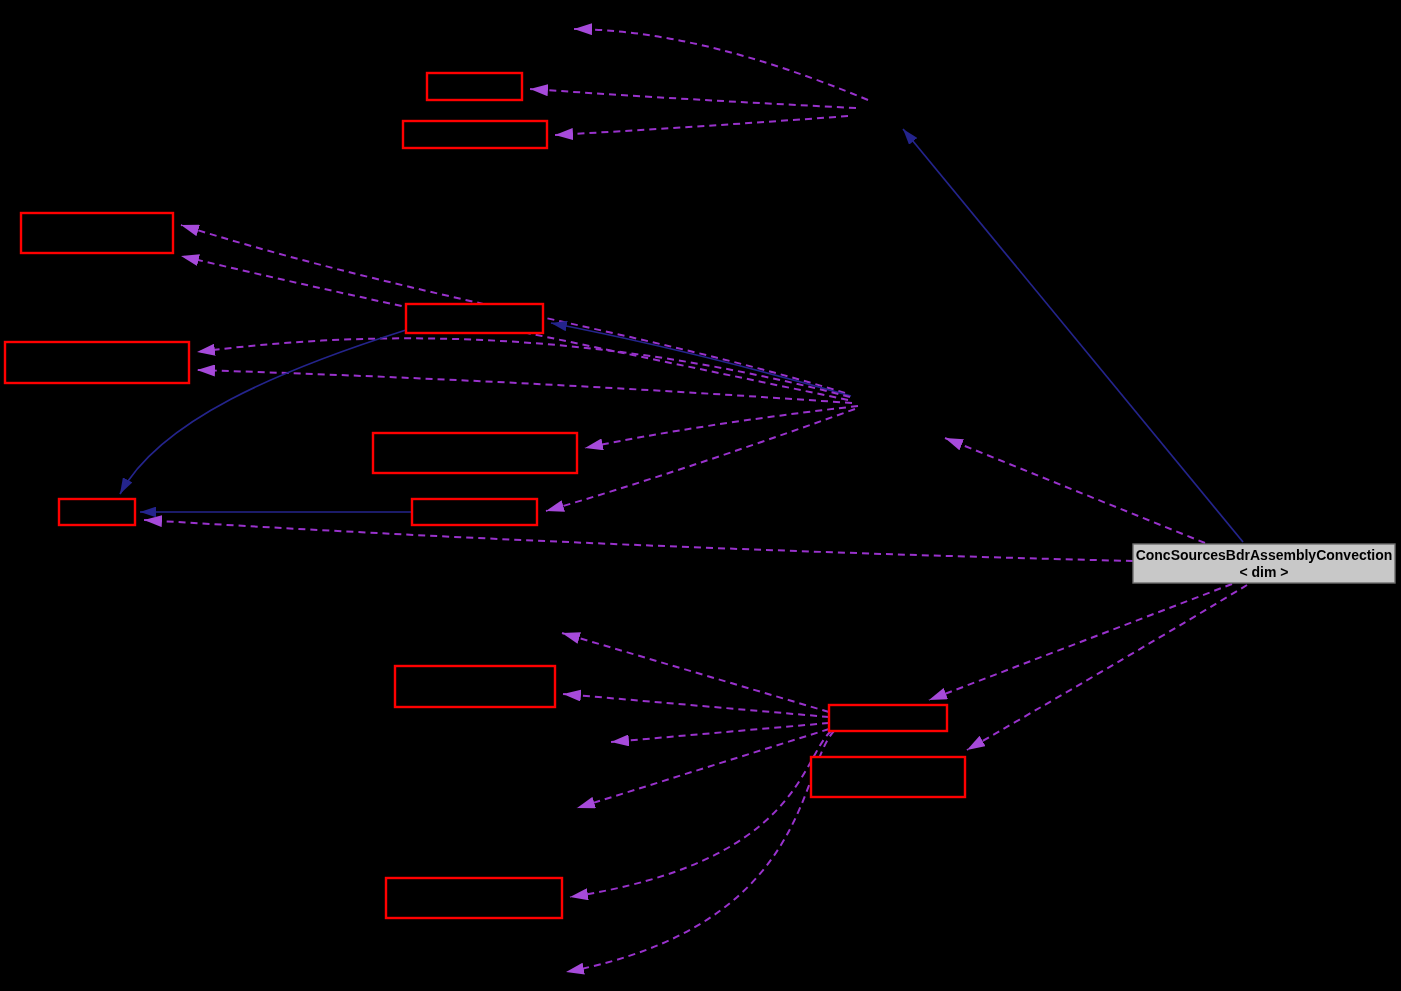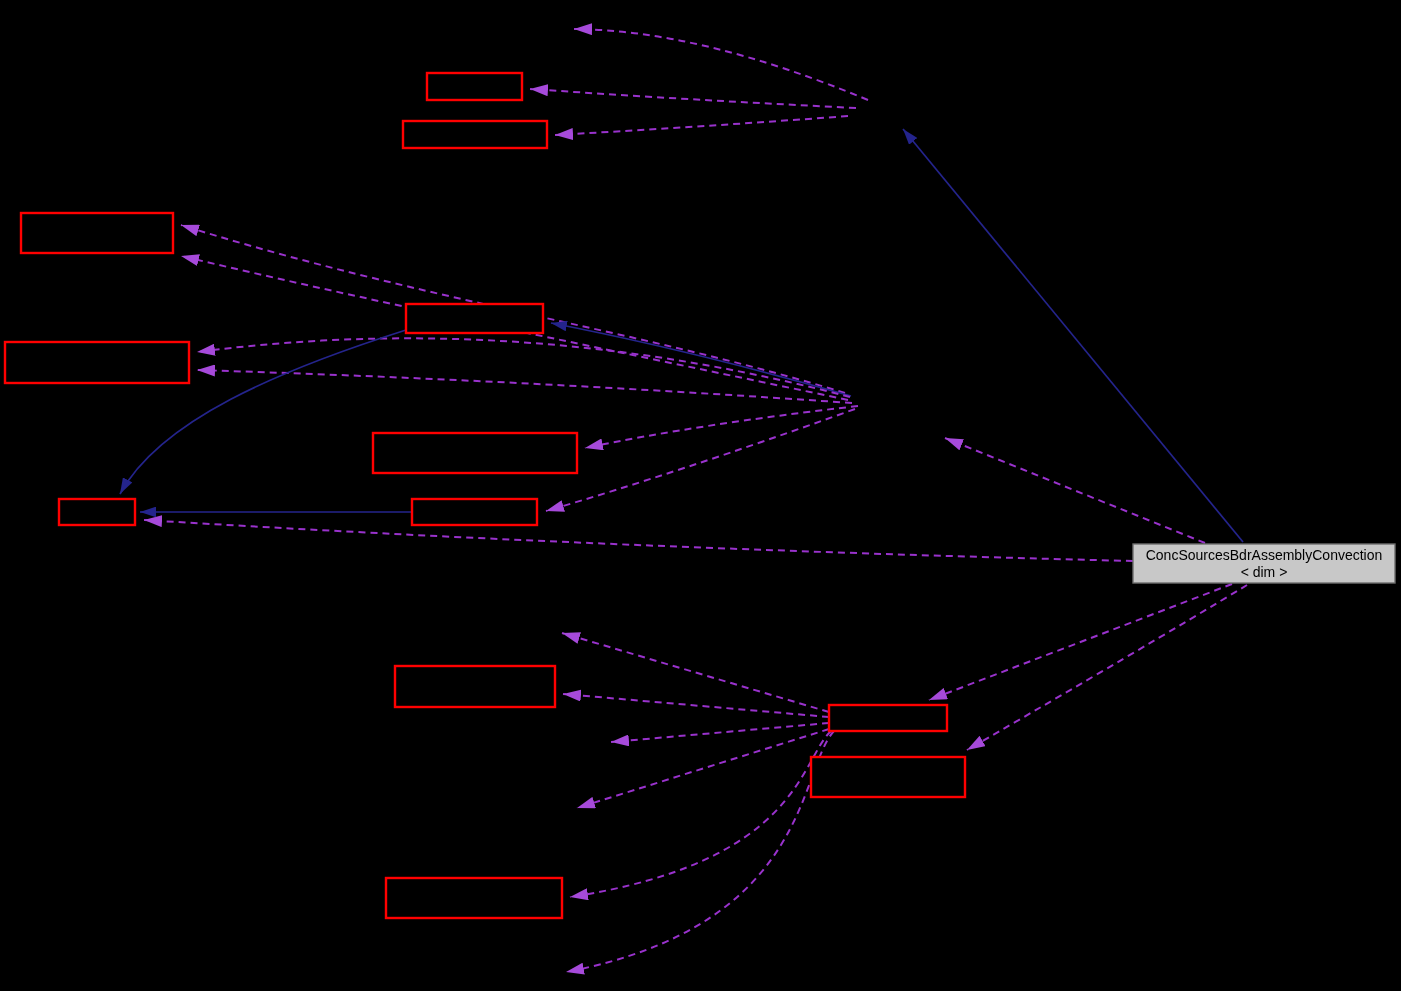--- a/index.html
+++ b/index.html
@@ -8,20 +8,21 @@
     width: 1401px;
     height: 991px;
     background: #000000;
     overflow: hidden;
     font-family: "Liberation Sans", sans-serif;
   }
   #graph-wrap {
     position: relative;
     width: 1401px;
     height: 991px;
+    font-weight: bold;
   }
   svg { display: block; }
   .edge-dashed {
     fill: none;
     stroke-width: 2;
     stroke-dasharray: 7 5;
   }
   .edge-solid {
     fill: none;
     stroke-width: 1.7;

